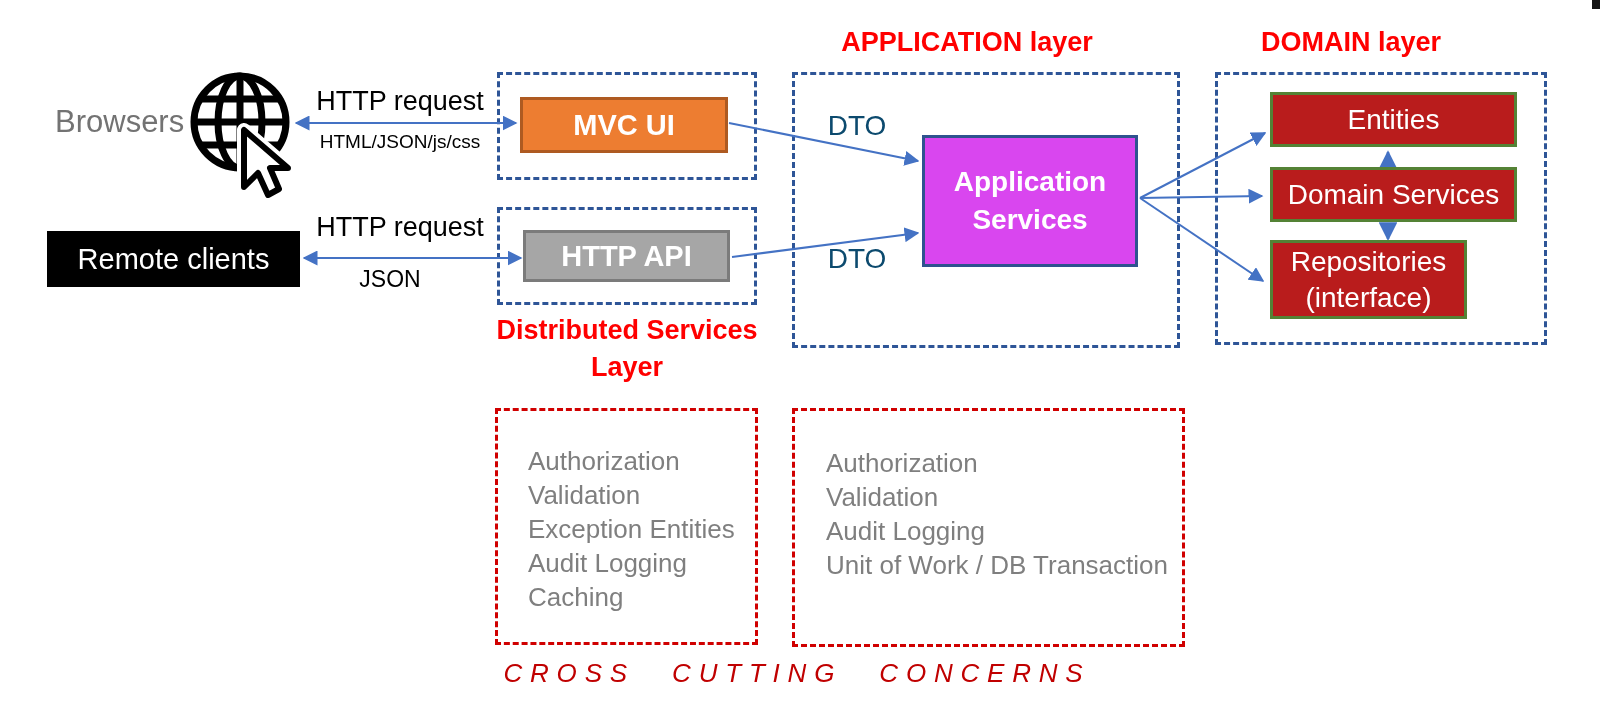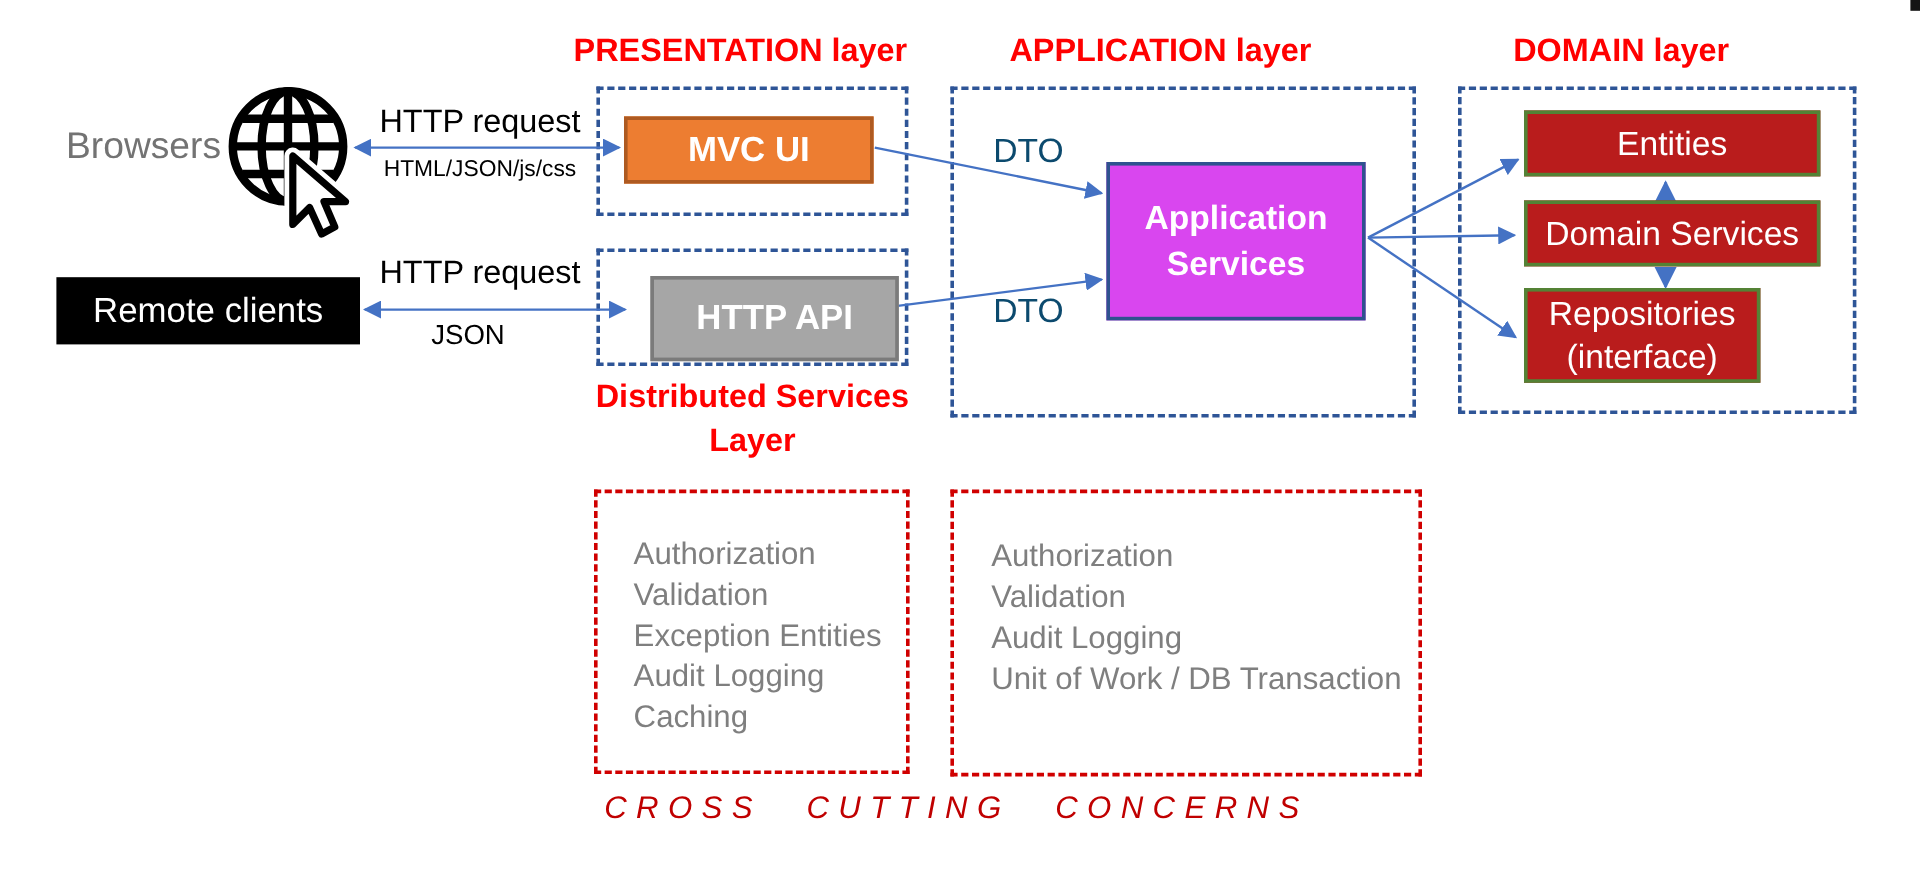--- a/index.html
+++ b/index.html
@@ -75,26 +75,25 @@
   </svg>
 
   <div class="abs arrow-lbl ctr" style="left:300px;top:86px;width:200px;">HTTP request</div>
   <div class="abs arrow-sub ctr" style="left:300px;top:131px;width:200px;">HTML/JSON/js/css</div>
 
   <div class="abs black-box" style="left:47px;top:231px;width:253px;height:56px;">Remote clients</div>
 
   <div class="abs arrow-lbl ctr" style="left:300px;top:212px;width:200px;">HTTP request</div>
   <div class="abs ctr" style="left:300px;top:266px;width:180px;font-size:23px;z-index:2;text-align:center;">JSON</div>
 
-  <div class="abs red-title ctr" style="left:467px;top:27px;width:300px;">PRESENTATION layer</div>
   <div class="abs blue-dash" style="left:497px;top:72px;width:254px;height:102px;"></div>
   <div class="abs node mvc" style="left:520px;top:97px;width:208px;height:56px;">MVC UI</div>
 
   <div class="abs blue-dash" style="left:497px;top:207px;width:254px;height:92px;"></div>
-  <div class="abs node api" style="left:523px;top:230px;width:207px;height:71px;margin-left:19px;">HTTP API</div>
+  <div class="abs node api" style="left:523px;top:230px;width:207px;height:52px;">HTTP API</div>
   <div class="abs red-title ctr" style="left:467px;top:312px;width:320px;line-height:37px;">
     <div>Distributed Services</div>
     <div>Layer</div>
   </div>
 
   <div class="abs red-title ctr" style="left:817px;top:27px;width:300px;">APPLICATION layer</div>
   <div class="abs blue-dash" style="left:792px;top:72px;width:382px;height:270px;"></div>
   <div class="abs dto ctr" style="left:817px;top:110px;width:80px;">DTO</div>
   <div class="abs dto ctr" style="left:817px;top:243px;width:80px;">DTO</div>
   <div class="abs node appsvc" style="left:922px;top:135px;width:216px;height:132px;">

